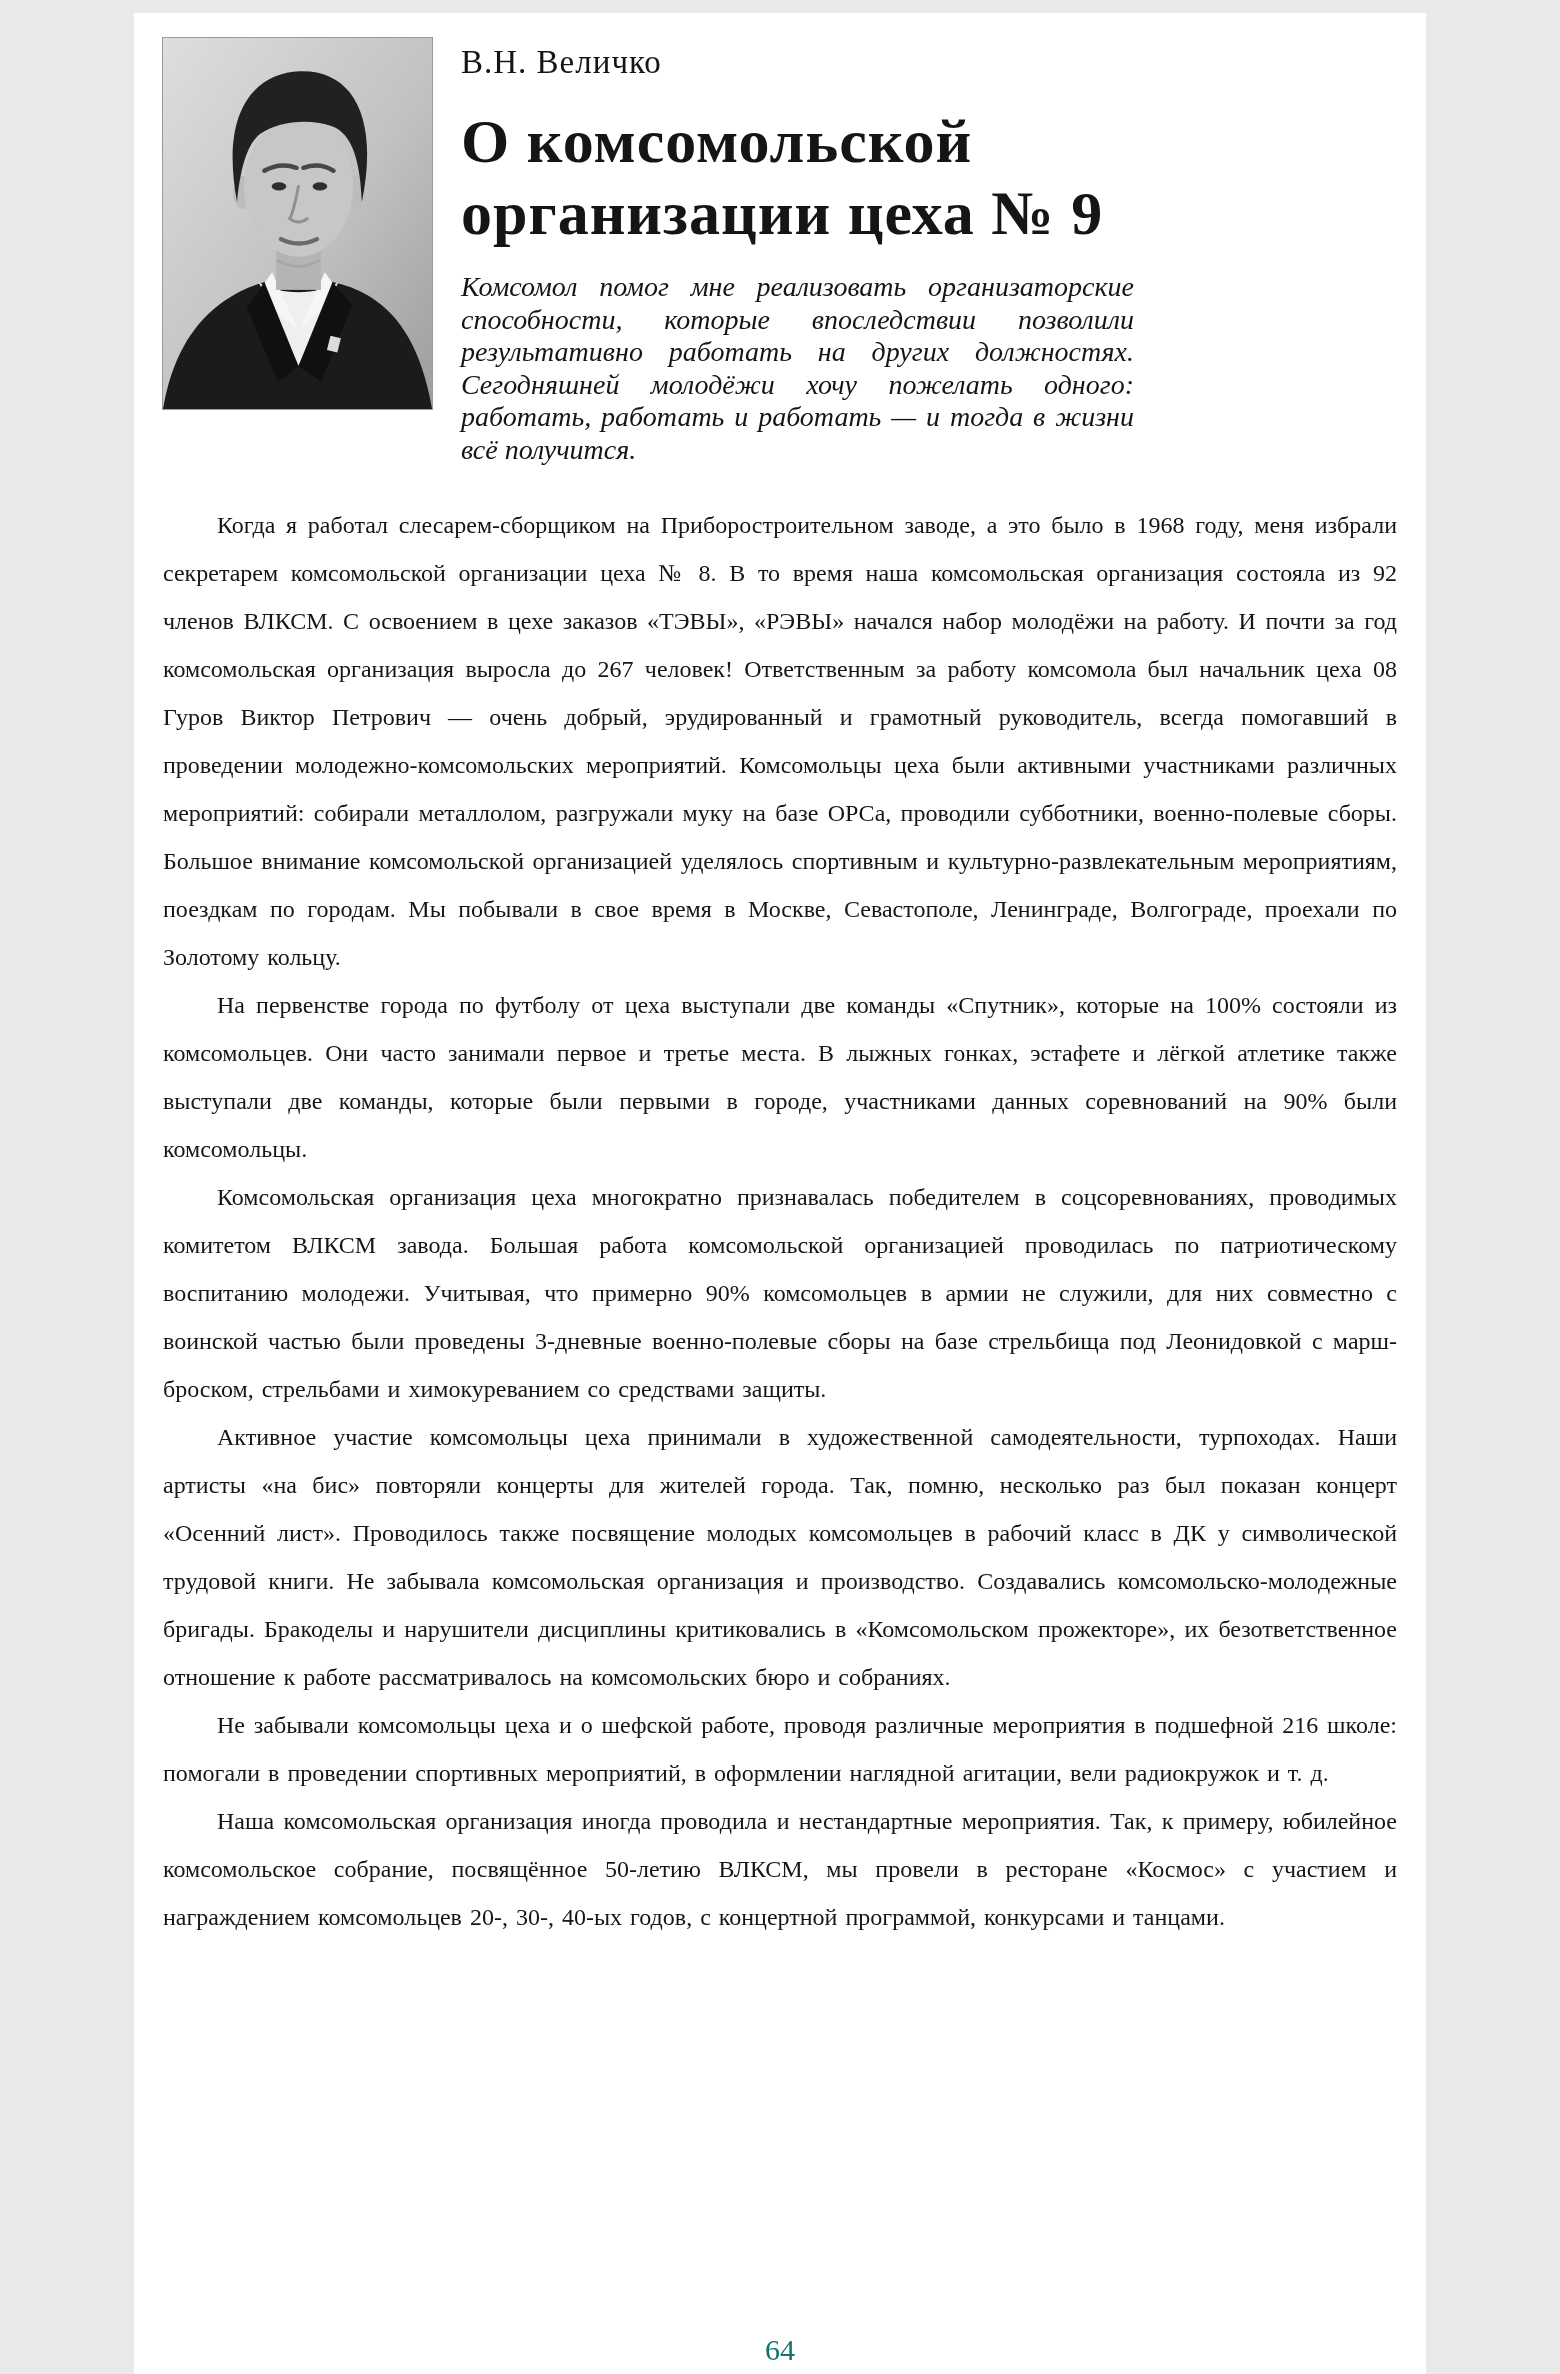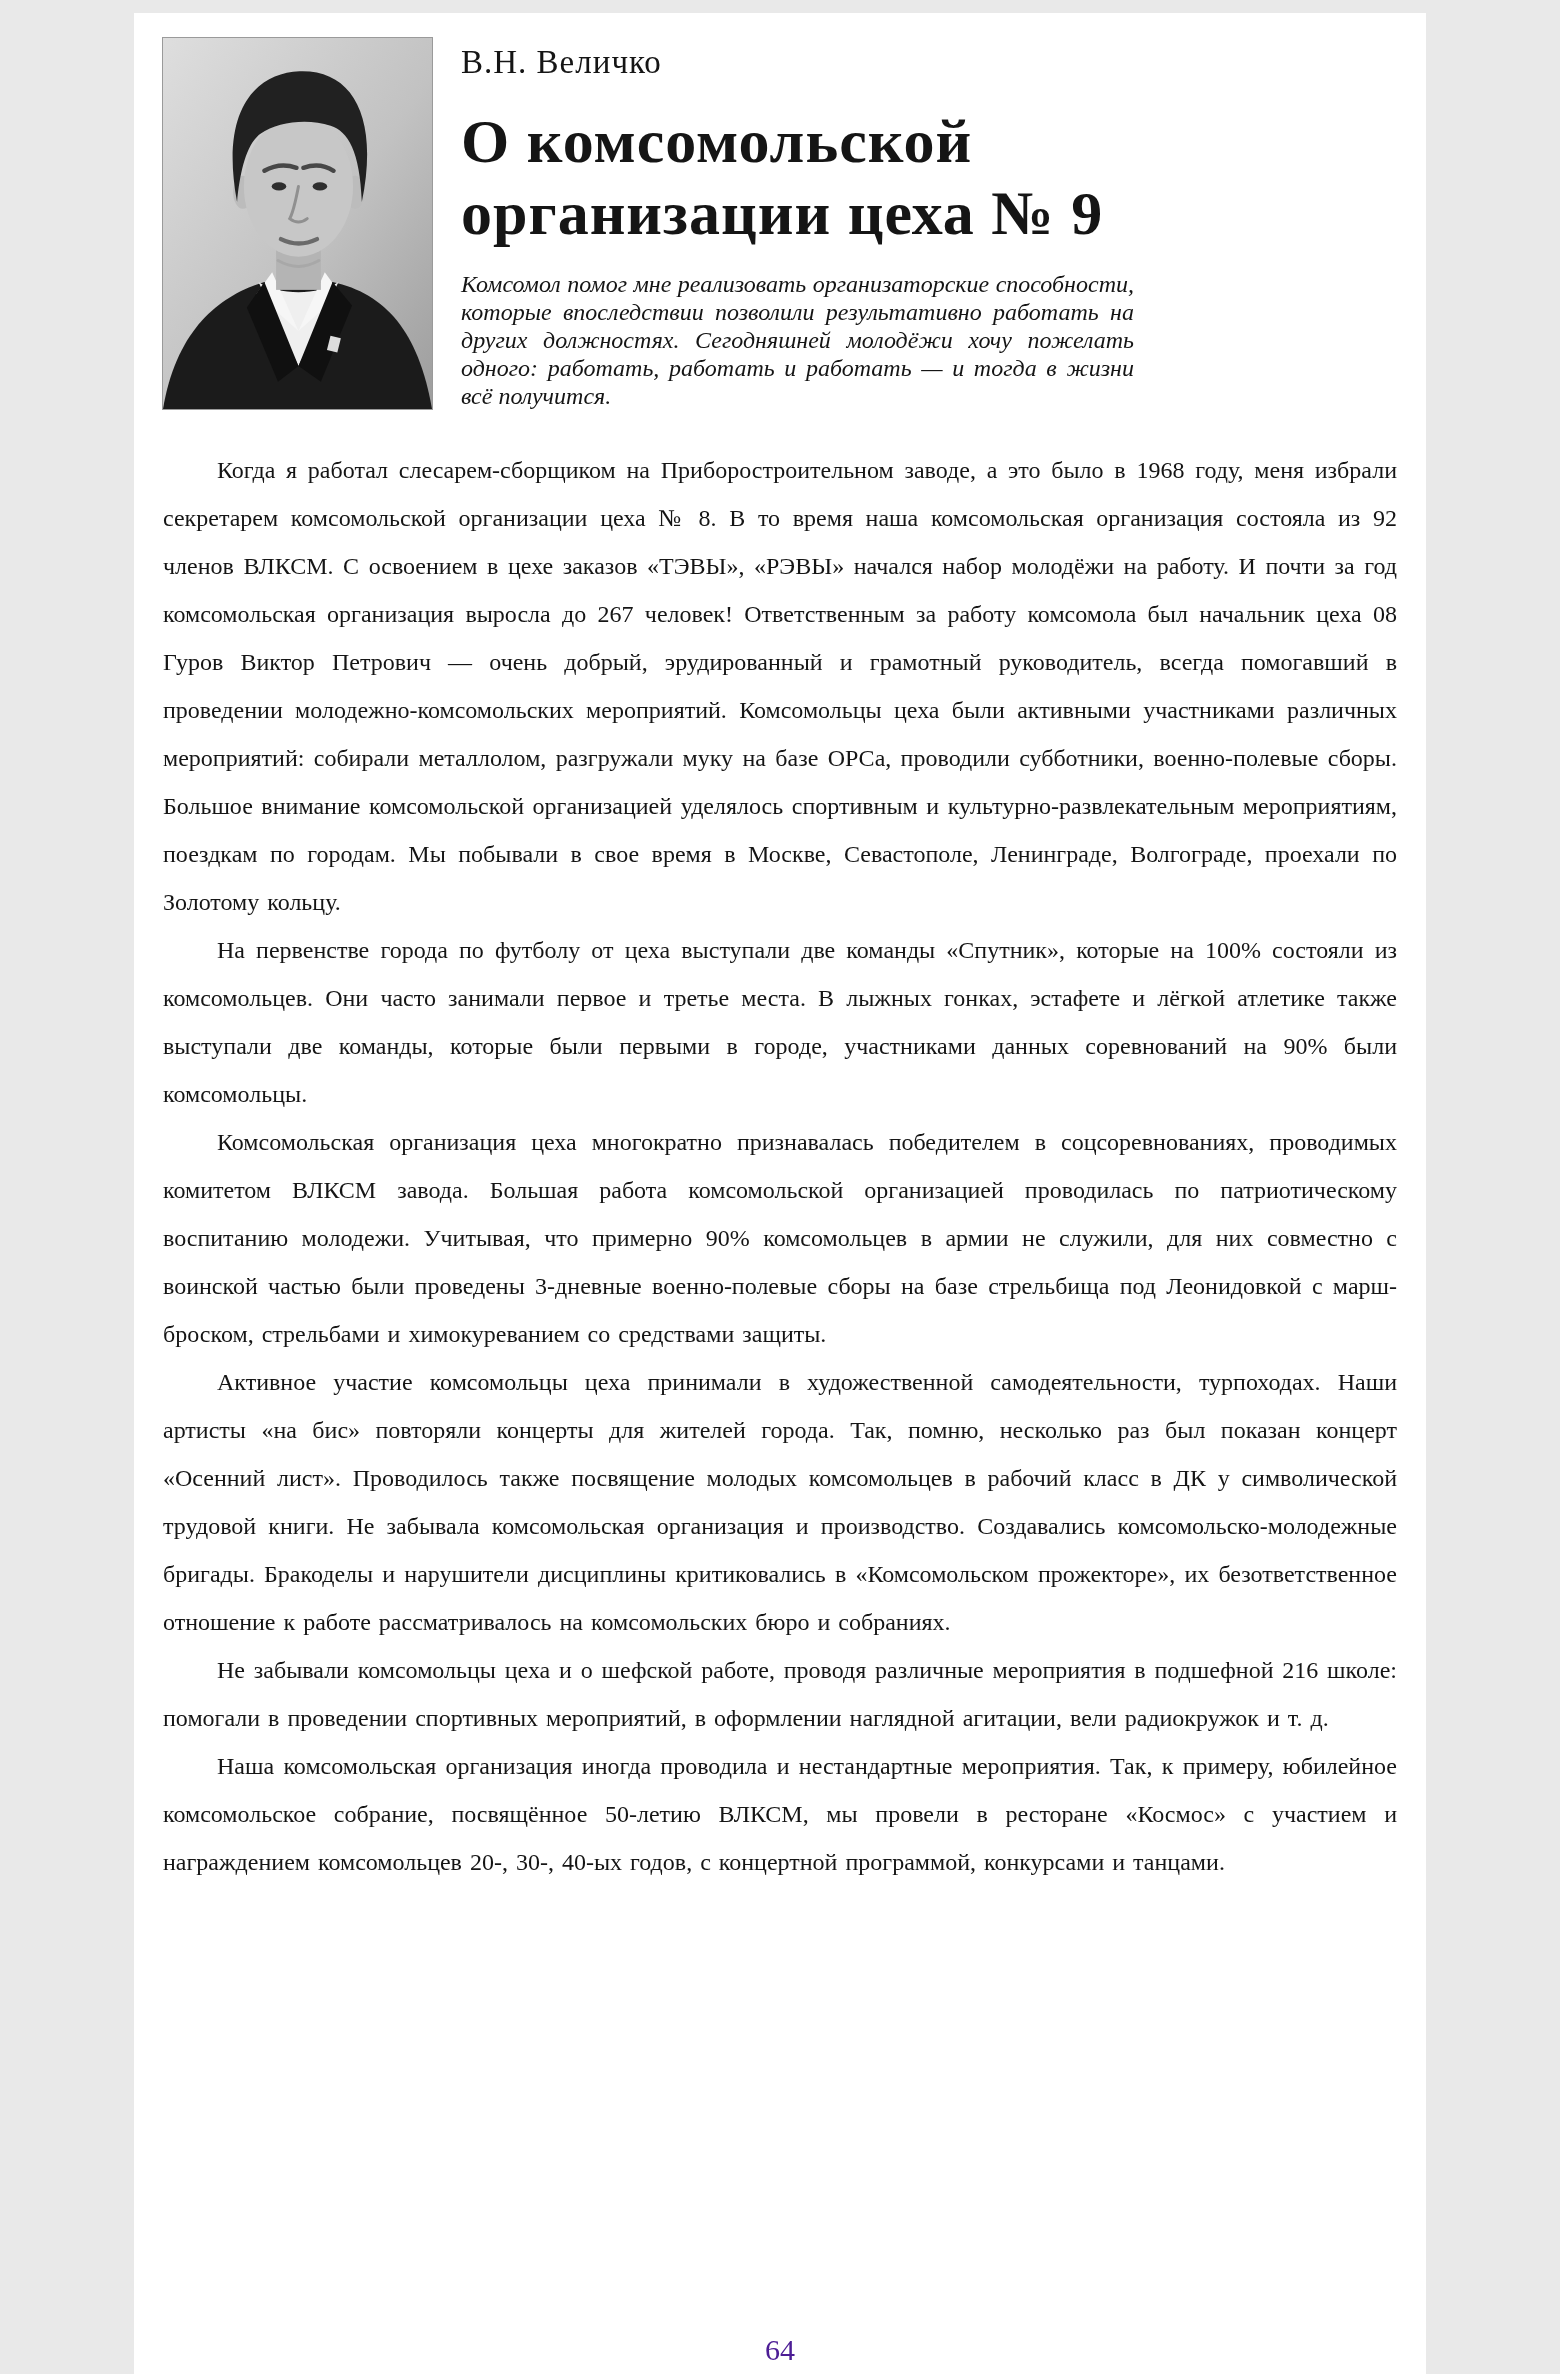--- a/index.html
+++ b/index.html
@@ -14,31 +14,31 @@
   .photo-frame {
     width:269px; height:371px; flex:0 0 auto; background:#bdbdbd;
     outline:1px solid #9a9a9a;
   }
   .photo-frame svg { display:block; width:100%; height:100%; }
   .header-text { padding-top:5.9px; max-width:702px; }
   .author-name { font-size:33px; letter-spacing:1px; }
   .page-title { font-weight:bold; font-size:62px; line-height:1.16; margin-top:25px; letter-spacing:1px; }
   .page-title span { display:block; }
   .epigraph {
-    font-style:italic; font-size:24px; line-height:1.16;
+    font-style:italic; font-size:28px; line-height:1.16;
     margin-top:21.5px; text-align:justify; width:673px;
   }
   .body-text {
     margin-top:35px; font-size:24px; line-height:48px;
     text-align:justify; word-spacing:2px;
   }
   .body-text p { text-indent:54px; }
   .page-number {
     position:absolute; left:0; bottom:21.5px; width:100%;
-    text-align:center; font-size:30px; color:#4c1d95;
+    text-align:center; font-size:30px; color:#0f766e;
   }
 </style>
 </head>
 <body>
 
 <div class="page">
 
   <div class="header">
 
     <div class="photo-frame">

